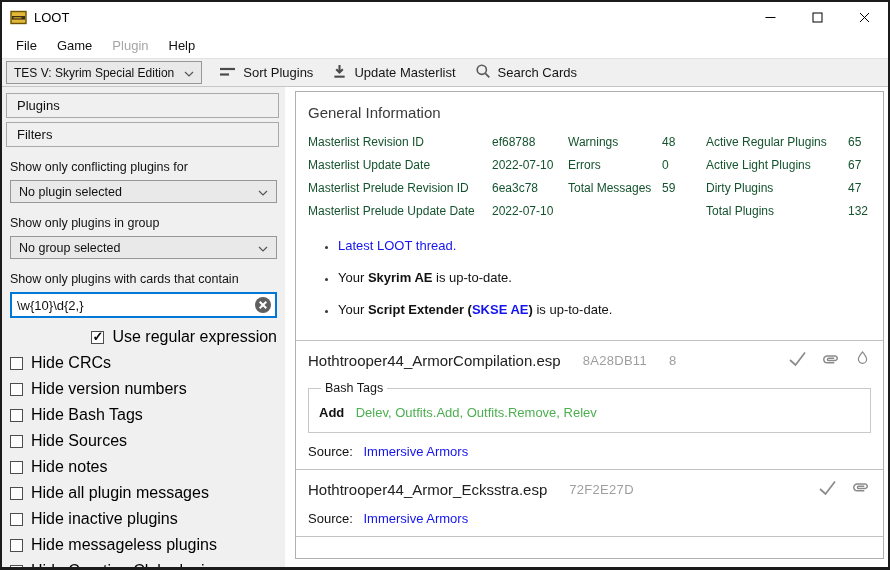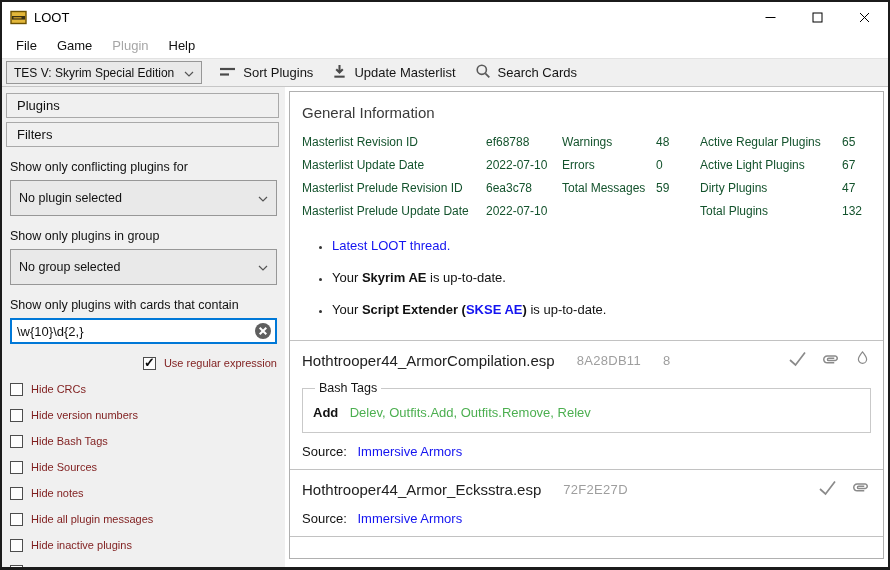--- a/index.html
+++ b/index.html
@@ -17,33 +17,33 @@
   .menubar { height:26px; display:flex; align-items:center; padding-left:4px; background:#fff; flex:0 0 auto; }
   .menu-item { font-size:13px; color:#111; padding:4px 10px; cursor:default; }
   .menu-item.disabled { color:#a6a6a6; }
 
   
   .toolbar { height:29px; background:#f0f0f0; border-top:1px solid #e2e2e2; border-bottom:1px solid #c6c6c6; display:flex; align-items:center; padding:0 4px; gap:15px; flex:0 0 auto; }
   .game-select { height:23px; background:#e9e9e9; border:1px solid #979797; display:flex; align-items:center; gap:10px; padding:0 7px; font-size:12px; color:#111; cursor:default; }
   .tool-btn { display:flex; align-items:center; gap:7px; background:transparent; border:none; font-size:13px; color:#151515; font-family:inherit; cursor:pointer; padding:0 2px; }
 
   
-  .body { flex:1 1 auto; display:flex; min-height:0; }
+  .body { flex:1 1 auto; display:flex; min-height:0;gap:6px; }
   .sidebar { width:283px; flex:0 0 283px; background:#f0f0f0; padding:6px 6px 0 4px; overflow:hidden; }
   .side-tab { height:25px; border:1px solid #a9a9a9; display:flex; align-items:center; padding-left:10px; font-size:13px; color:#111; margin-bottom:4px; background:#f0f0f0; cursor:pointer; }
   .flt-label { font-size:12.5px; color:#111; margin:13px 2px 6px 4px; white-space:nowrap; }
-  .select { height:23px; background:#e9e9e9; border:1px solid #979797; margin:0 2px 0 4px; display:flex; align-items:center; justify-content:space-between; padding:17px 8px; font-size:12.5px; color:#111; cursor:default; }
+  .select { height:23px; background:#e9e9e9; border:1px solid #979797; margin:0 2px 0 4px; display:flex; align-items:center; justify-content:space-between; padding:10px 8px; font-size:12.5px; color:#111; cursor:default; }
   .search-wrap { position:relative; margin:0 2px 0 4px; }
   .search-input { width:100%; height:26px; border:2px solid #0078d7; padding:2px 28px 2px 5px; font-size:13px; font-family:inherit; color:#111; background:#fff; outline:none; }
   .clear-btn { position:absolute; right:5px; top:4px; width:18px; height:18px; border:none; background:transparent; padding:0; cursor:pointer; display:flex; }
   .chk-row { display:flex; align-items:center; gap:8px; margin:0 2px 0 4px; height:26px; cursor:pointer; }
   .chk-row.right { justify-content:flex-end; margin-top:8px; margin-bottom:2px; height:22px; }
   .chk-box { width:13px; height:13px; border:1px solid #4d4d4d; background:#fdfdfd; position:relative; flex:0 0 13px; }
   .chk-box[data-checked="true"]::after { content:"\2713"; position:absolute; left:0px; top:-3px; font-size:13px; font-weight:bold; color:#0a0a0a; }
-  .chk-label { font-size:11px; color:#7f1d1d; }
+  .chk-label { font-size:16px; color:#000000; }
 
   .content { flex:1 1 auto; background:#fff; padding:4px 4px 8px 4px; min-width:0; }
   .card-panel { height:100%; border:1px solid #b0b0b0; background:#fff; overflow:hidden; display:flex; flex-direction:column; }
 
   .gi-section { padding:10px 12px 6px 12px; }
   .gi-title { font-size:15px; font-weight:400; color:#3a3a3a; margin:2px 0 14px 0; }
   .info-grid { display:grid; grid-template-columns:184px 76px 94px 44px 142px auto; row-gap:9px; font-size:12px; color:#14532d; white-space:nowrap; }
   .messages { list-style:disc; padding-left:30px; margin:20px 0 12px 0; }
   .messages li { font-size:13px; color:#111; margin-bottom:17px; }
   .messages li::marker { color:#333; font-size:11px; }

